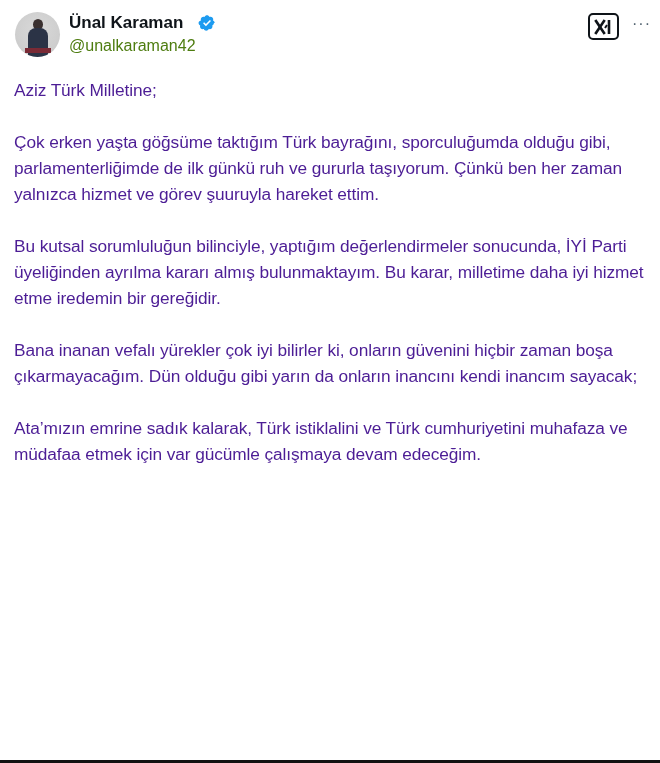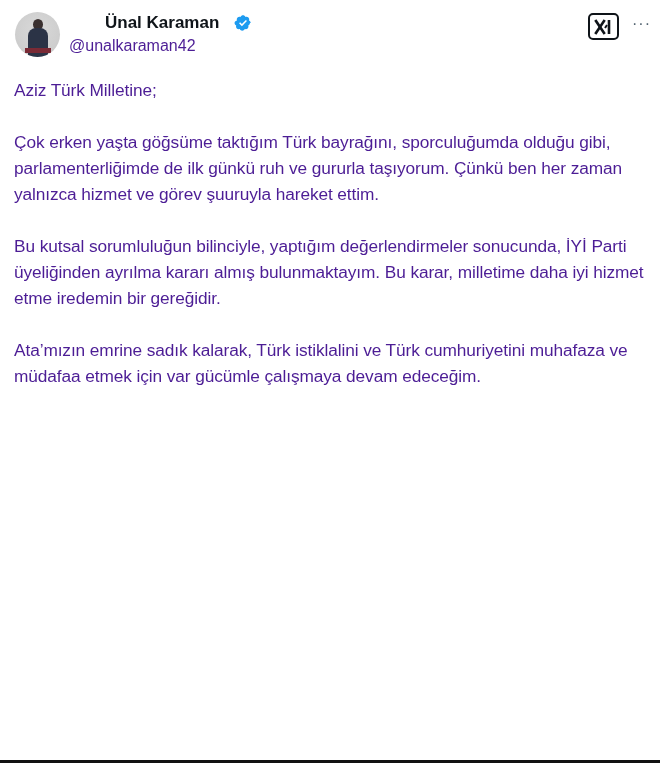--- a/index.html
+++ b/index.html
@@ -19,24 +19,24 @@
       background: #2b3346; border-radius: 8px 8px 2px 2px;
     }
     .avatar .head-shape {
       position: absolute; left: 18px; top: 7px; width: 10px; height: 11px;
       background: #3a3030; border-radius: 50%;
     }
     .avatar .desk-shape {
       position: absolute; left: 10px; top: 36px; width: 26px; height: 5px;
       background: #7a2a35;
     }
-    .name-row { position: absolute; left: 69px; top: 13px; display: flex; align-items: center; gap: 15px; margin-left: 36px; }
+    .name-row { position: absolute; left: 69px; top: 13px; display: flex; align-items: center; gap: 15px; }
     .display-name { font-weight: bold; font-size: 17px; color: #0f1419; }
     .verified { width: 18px; height: 18px; display: inline-block; }
-    .handle { position: absolute; left: 69px; top: 37px; font-size: 16px; color: #4c1d95; }
+    .handle { position: absolute; left: 69px; top: 37px; font-size: 16px; color: #4d7c0f; }
     .x-logo {
       position: absolute; left: 588px; top: 13px; width: 31px; height: 27px;
       border: 2.5px solid #0f1419; border-radius: 5px; box-sizing: border-box;
       display: flex; align-items: center; justify-content: center;
     }
     .more {
       position: absolute; left: 632px; top: 18px; font-size: 16px; color: #536471;
       letter-spacing: 1px; line-height: 12px;
     }
     .content { position: absolute; left: 14px; top: 77px; width: 640px; }
@@ -74,16 +74,17 @@
       <path d="M11 9 L13 6" stroke="#0f1419" stroke-width="2"></path>
     </svg>
   </div>
   <div class="more">···</div>
 </div>
 
 <div class="content">
   <p class="para">Aziz Türk Milletine;</p>
   <p class="para">Çok erken yaşta göğsüme taktığım Türk bayrağını, sporculuğumda olduğu gibi, parlamenterliğimde de ilk günkü ruh ve gururla taşıyorum. Çünkü ben her zaman yalnızca hizmet ve görev şuuruyla hareket ettim.</p>
   <p class="para">Bu kutsal sorumluluğun bilinciyle, yaptığım değerlendirmeler sonucunda, İYİ Parti üyeliğinden ayrılma kararı almış bulunmaktayım. Bu karar, milletime daha iyi hizmet etme iredemin bir gereğidir.</p>
+  <p class="para">Bana inanan vefalı yürekler çok iyi bilirler ki, onların güvenini hiçbir zaman boşa çıkarmayacağım. Dün olduğu gibi yarın da onların inancını kendi inancım sayacak;</p>
   <p class="para">Ata’mızın emrine sadık kalarak, Türk istiklalini ve Türk cumhuriyetini muhafaza ve müdafaa etmek için var gücümle çalışmaya devam edeceğim.</p>
 </div>
 
 <div class="bottom-line"></div>
 
 </body></html>

